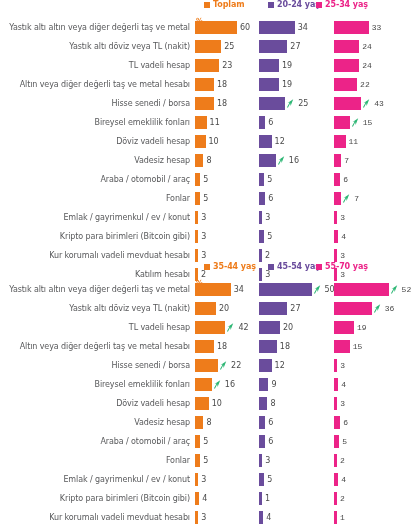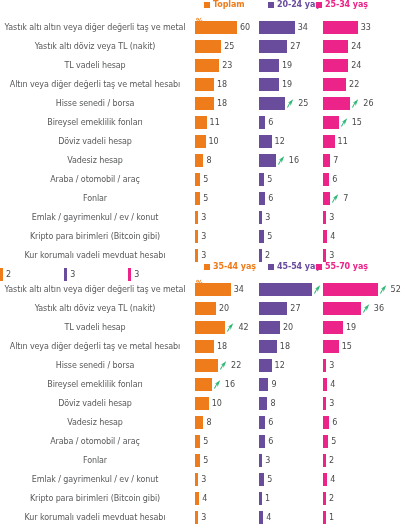--- a/index.html
+++ b/index.html
@@ -52,21 +52,21 @@
   
   .rows{margin-top:2px;}
   .row{
     display:flex;
     align-items:center;
     height:19px;
   }
   .row-label{
     width:190px;
     flex:none;
-    text-align:center;
+    text-align:right;
     padding-right:5px;
     font-size:8px;
     line-height:9px;
     color:#58595b;
     letter-spacing:-0.1px;
     white-space:nowrap;
     overflow:hidden;
   }
   .cells{
     display:flex;
@@ -75,21 +75,21 @@
   }
   .cell{
     width:64px;
     flex:none;
     display:flex;
     align-items:center;
     position:relative;
   }
   .cell:nth-child(1){margin-left:0px;}
   .cell:nth-child(2){margin-left:0px;}
-  .cell:nth-child(3){margin-left:0px;}
+  .cell:nth-child(3){margin-left:11px;font-family:Liberation Mono, monospace;}
   .bar{
     height:13px;
     flex:none;
   }
   .val{
     font-size:8px;
     color:#4a4a4a;
     margin-left:3px;
     white-space:nowrap;
     font-weight:normal;
@@ -207,21 +207,21 @@
             </span>
             <span class="val">25</span>
           </div>
           <div class="cell">
             <div class="bar" style="width: 27.3px; background: rgb(236, 35, 136);"></div>
             <span class="arrow">
               <svg width="7" height="9" viewBox="0 0 7 9">
                 <path d="M6.2 0.3 L3.6 7.0 L3.2 4.3 L0.9 8.8 L0.0 8.3 L2.6 3.6 L0.6 3.9 Z" fill="#2bb673"></path>
               </svg>
             </span>
-            <span class="val">26</span>
+            <span class="val">43</span>
           </div>
         </div>
       </div>
       <div class="row">
         <div class="row-label">Bireysel emeklilik fonları</div>
         <div class="cells">
           <div class="cell">
             <div class="bar" style="width: 11.55px; background: rgb(238, 124, 27);"></div>
             <span class="val">11</span>
           </div>
@@ -363,20 +363,21 @@
             <div class="bar" style="width: 3px; background: rgb(106, 76, 156);"></div>
             <span class="val">2</span>
           </div>
           <div class="cell">
             <div class="bar" style="width: 3.15px; background: rgb(236, 35, 136);"></div>
             <span class="val">3</span>
           </div>
         </div>
       </div>
       <div class="row">
+        <div class="row-label">Katılım hesabı</div>
         <div class="cells">
           <div class="cell">
             <div class="bar" style="width: 3px; background: rgb(238, 124, 27);"></div>
             <span class="val">2</span>
           </div>
           <div class="cell">
             <div class="bar" style="width: 3.15px; background: rgb(106, 76, 156);"></div>
             <span class="val">3</span>
           </div>
           <div class="cell">

